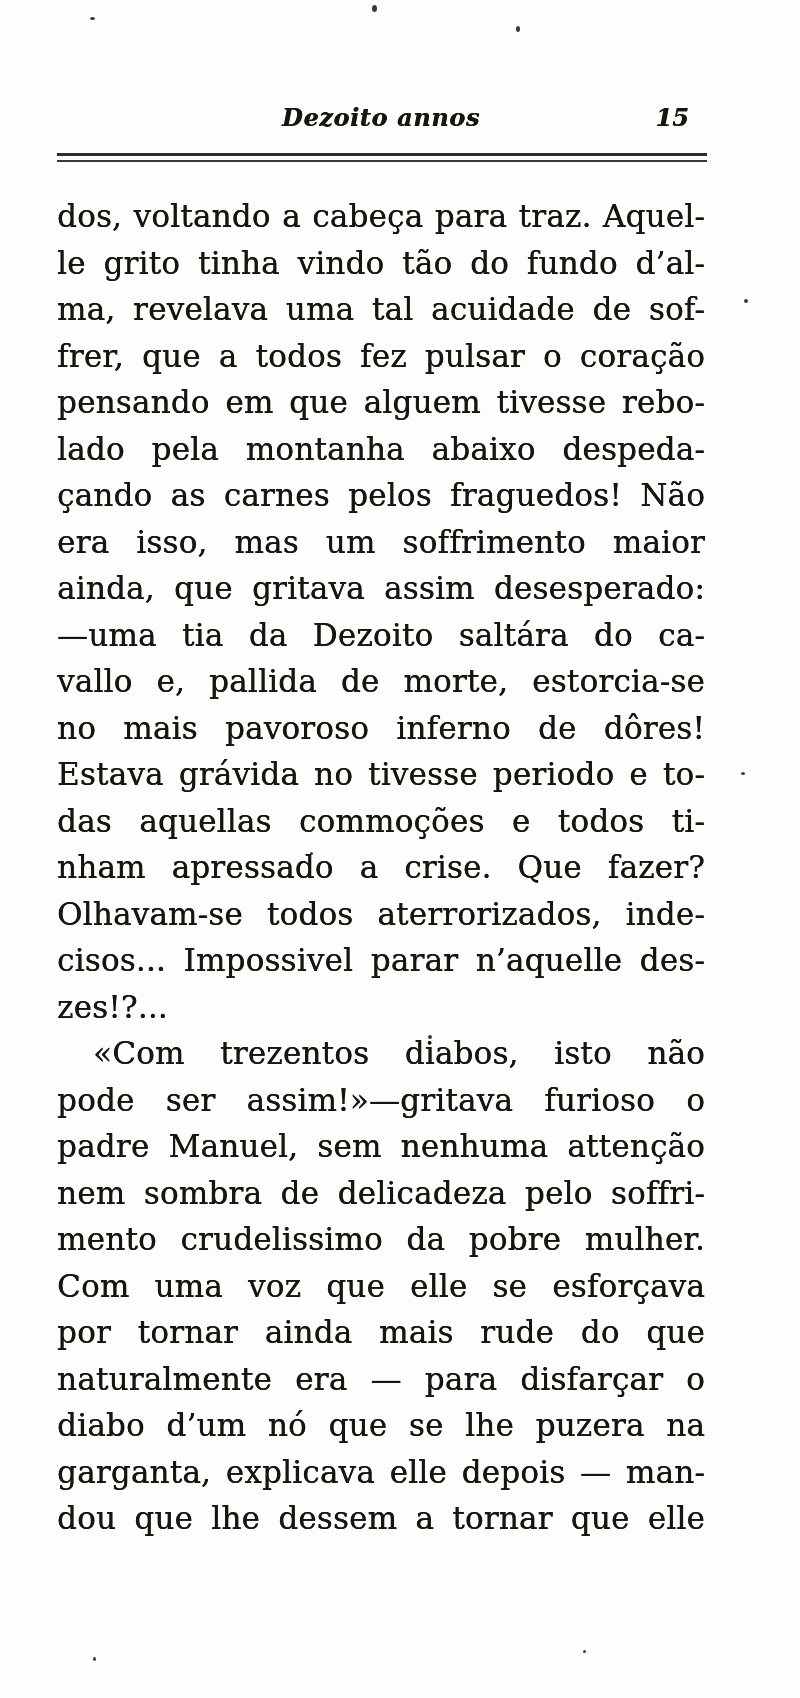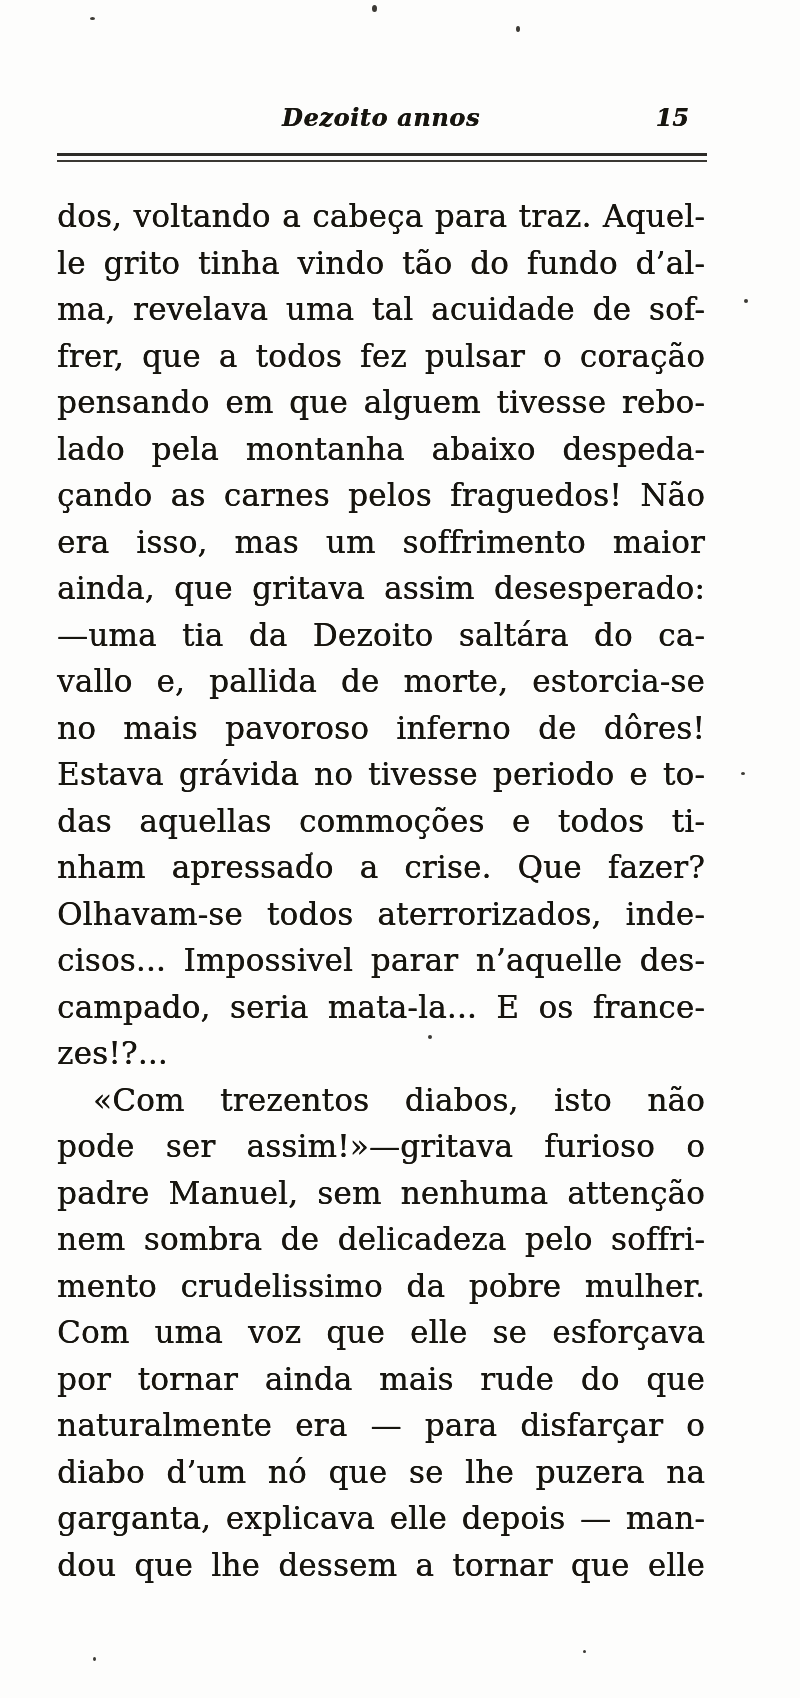--- a/index.html
+++ b/index.html
@@ -123,21 +123,20 @@
     <div class="ln">era isso, mas um soffrimento maior</div>
     <div class="ln">ainda, que gritava assim desesperado:</div>
     <div class="ln">—uma tia da Dezoito saltára do ca-</div>
     <div class="ln">vallo e, pallida de morte, estorcia-se</div>
     <div class="ln">no mais pavoroso inferno de dôres!</div>
     <div class="ln">Estava grávida no tivesse periodo e to-</div>
     <div class="ln">das aquellas commoções e todos ti-</div>
     <div class="ln">nham apressado a crise. Que fazer?</div>
     <div class="ln">Olhavam-se todos aterrorizados, inde-</div>
     <div class="ln">cisos... Impossivel parar n’aquelle des-</div>
-    <div class="ln">campado, seria mata-la... E os france-</div>
     <div class="ln noj">zes!?...</div>
     <div class="ln indent">«Com trezentos diabos, isto não</div>
     <div class="ln">pode ser assim!»—gritava furioso o</div>
     <div class="ln">padre Manuel, sem nenhuma attenção</div>
     <div class="ln">nem sombra de delicadeza pelo soffri-</div>
     <div class="ln">mento crudelissimo da pobre mulher.</div>
     <div class="ln">Com uma voz que elle se esforçava</div>
     <div class="ln">por tornar ainda mais rude do que</div>
     <div class="ln">naturalmente era — para disfarçar o</div>
     <div class="ln">diabo d’um nó que se lhe puzera na</div>

